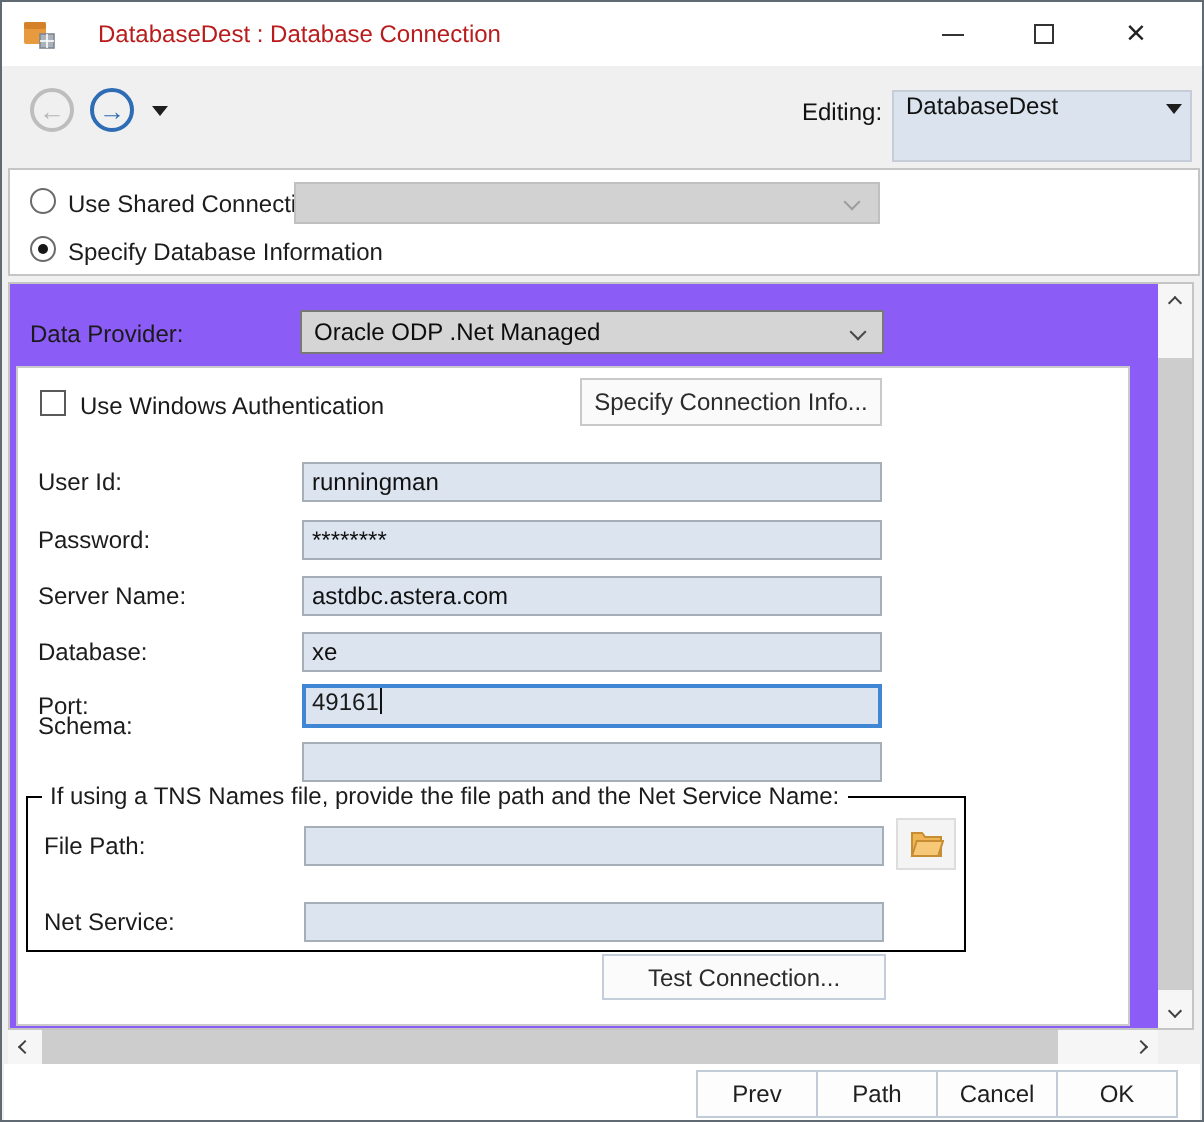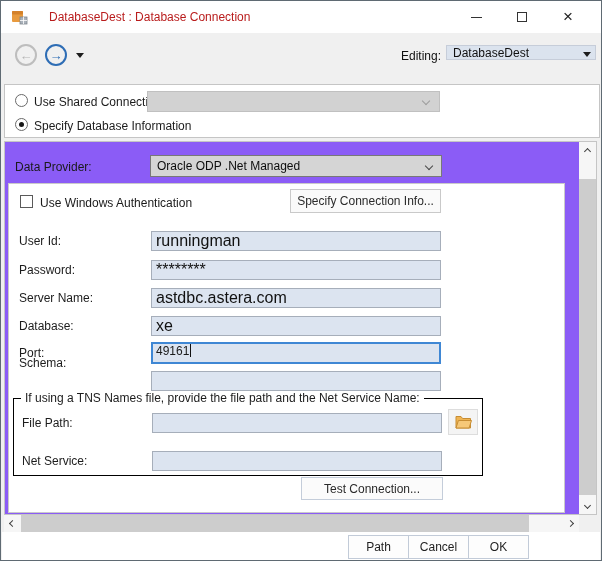--- a/index.html
+++ b/index.html
@@ -17,22 +17,22 @@
   .maxbox{width:10px;height:10px;border:1px solid #333;background:transparent}
 
   
   .toolbar{position:absolute;left:1px;right:1px;top:32px;height:47px;background:#f0f0f0}
   .navbtn{position:absolute;top:11px;width:22px;height:22px;border-radius:50%;display:flex;align-items:center;justify-content:center;font-size:13px;line-height:1}
   .back{left:13px;border:2px solid #bdbdbd;color:#b5b5b5}
   .fwd{left:43px;border:2px solid #2e6db5;color:#2e6db5}
   .tricaret{width:0;height:0;border-left:4px solid transparent;border-right:4px solid transparent;border-top:5px solid #1d1d1d}
   .fwdcaret{position:absolute;left:74px;top:20px}
   .editlbl{position:absolute;left:399px;top:16px;color:#111}
-  .editcombo{position:absolute;left:444px;top:12px;width:150px;height:15px;background:#dbe3ee;border:1px solid #c6cdd9;
-             display:flex;align-items:center;padding:0 6px;color:#111}
+  .editcombo{position:absolute;left:444px;top:12px;width:150px;height:36px;background:#dbe3ee;border:1px solid #c6cdd9;
+             display:flex;padding:0 6px;color:#111}
   .editcombo .caretbox{position:absolute;right:4px;top:6px}
 
   
   .radiopanel{position:absolute;left:3px;top:83px;width:596px;height:54px;background:#fff;border:1px solid #c5c5c5}
   .radio{position:absolute;width:13px;height:13px;border:1px solid #6a6a6a;border-radius:50%;background:#fff}
   .radio.sel::after{content:"";position:absolute;left:3px;top:3px;width:5px;height:5px;border-radius:50%;background:#161616}
   .rlbl{position:absolute;left:29px;white-space:nowrap;color:#1c1c1c}
   .sharedcombo{position:absolute;left:142px;top:6px;width:293px;height:21px;background:#d2d2d2;border:1px solid #c0c0c0}
   .sharedcombo .chev{position:absolute;right:10px;top:6px}
 
@@ -52,21 +52,21 @@
 
   .panel{position:absolute;left:3px;top:41px;width:557px;height:330px;background:#fff;border:1px solid #cacaca}
   .cbox{position:absolute;left:11px;top:11px;width:13px;height:13px;border:1px solid #5a5a5a;background:#fff}
   .cblbl{position:absolute;left:31px;top:12px}
   .btn{display:flex;align-items:center;justify-content:center;background:#fafafa;border:1px solid #c9c9c9;color:#2b2b2b}
   .advbtn{position:absolute;left:281px;top:5px;width:151px;height:24px}
   .testbtn{position:absolute;left:292px;top:293px;width:142px;height:23px;border-color:#c4cdda;background:#fbfbfb}
 
   .flabel{position:absolute;left:10px;white-space:nowrap;color:#1c1c1c}
   .tfield{position:absolute;left:142px;width:290px;height:20px;background:#dce4f0;border:1px solid #a6aeba;
-          font-family:"Liberation Sans",sans-serif;font-size:16px;color:#111;padding:1px 4px}
+          font-family:"Liberation Sans",sans-serif;font-size:12px;color:#111;padding:1px 4px}
   .lt1{top:50px}.lt2{top:79px}.lt3{top:107px}.lt4{top:135px}.lt5{top:162px}.lt6{top:172px}
   .ft1{top:47px}.ft2{top:76px}.ft3{top:104px}.ft4{top:132px}.ft6{top:187px}
   .portwrap{position:absolute;left:142px;top:158px;width:290px;height:22px;background:#dce4f0;border:2px solid #3f87d4;
             display:flex;padding:0 3px}
   .cursorline{width:1px;height:13px;background:#111;margin-left:1px}
 
   
   .tnsgroup{position:absolute;left:4px;top:214px;width:470px;height:78px;border:1px solid #000000}
   .tnslegend{position:absolute;left:7px;top:-8px;background:#fff;padding:0 4px;white-space:nowrap;color:#1c1c1c}
   .tnsgroup .flabel{left:8px}
@@ -213,20 +213,23 @@
       </div>
     <div class="hthumb"></div>
     <div class="arr rt">
         <span class="chev right sm"></span>
       </div>
   </div>
 
   <div class="footer">
     <div class="fbtns">
       <div class="fbtn">
+          <span>Prev</span>
+        </div>
+      <div class="fbtn">
           <span>Path</span>
         </div>
       <div class="fbtn">
           <span>Cancel</span>
         </div>
       <div class="fbtn">
           <span>OK</span>
         </div>
     </div>
   </div>

